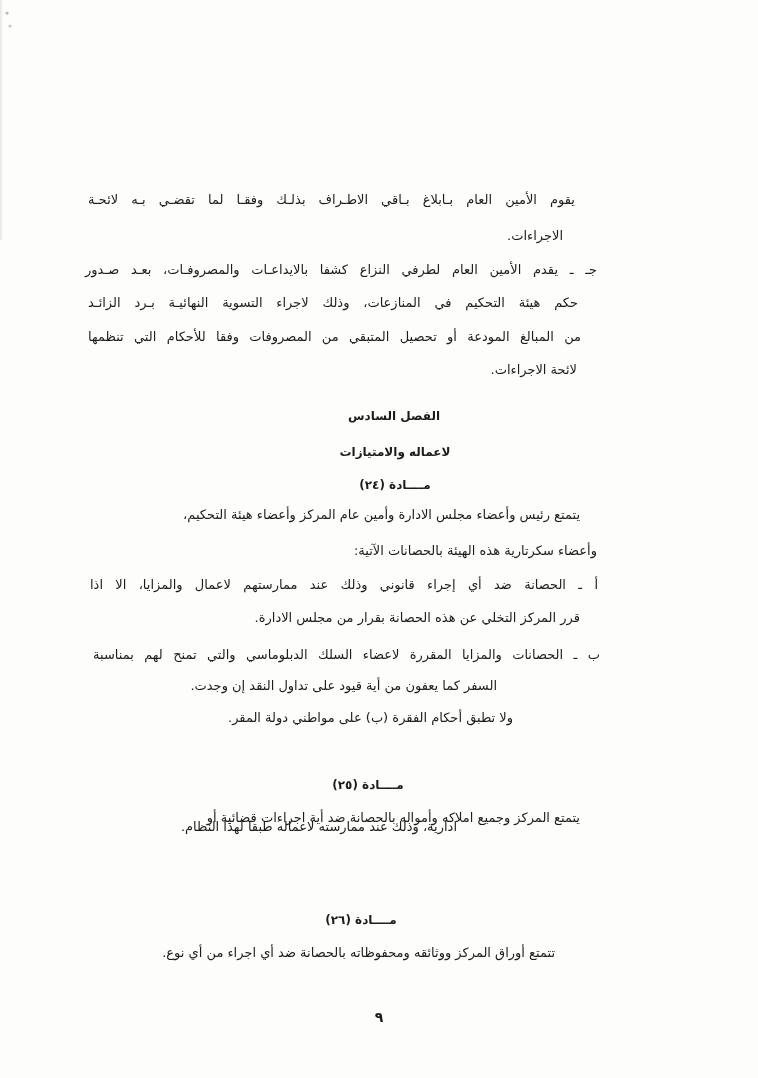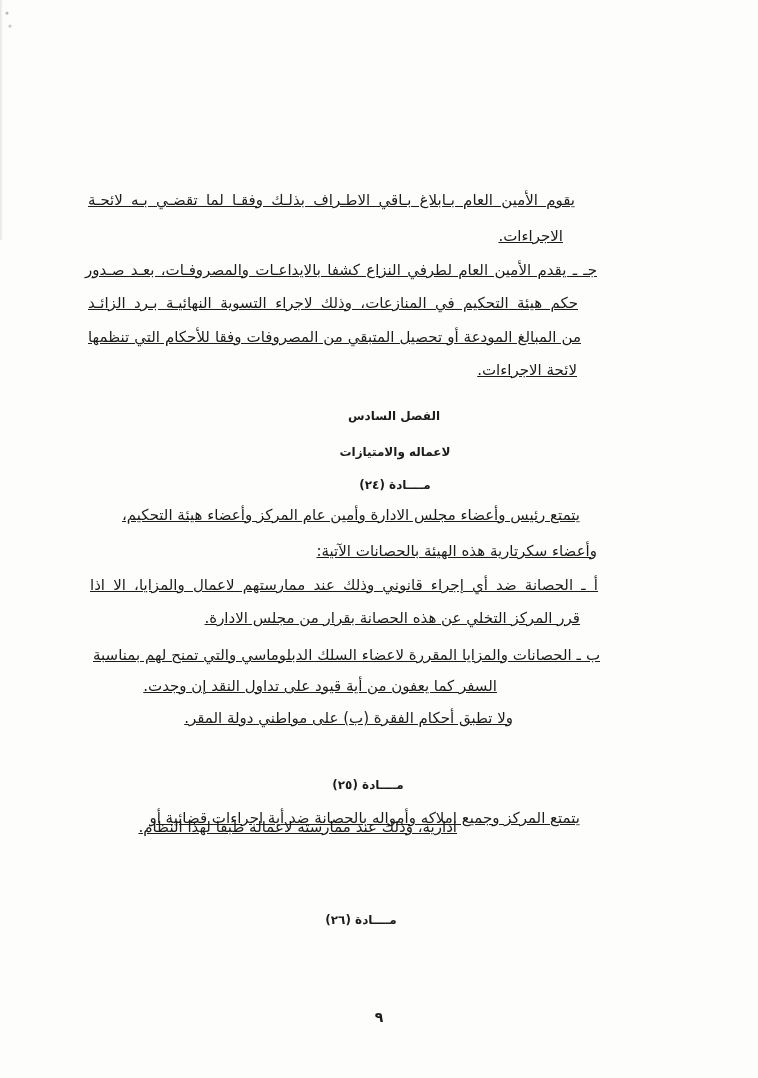--- a/index.html
+++ b/index.html
@@ -9,25 +9,24 @@
     margin:0 auto;
     background:#fefefdf;
     background-color:#fdfdfc;
     font-family:"DejaVu Sans",sans-serif;
     color:#1c1c1c;
     direction:rtl;
     overflow:hidden;
   }
   .ln{
     position:absolute;
-    font-size:15px;
+    font-size:13px;
     line-height:22px;
     white-space:nowrap;
     direction:rtl;
-    text-decoration:underline;
   }
   .just{
     white-space:normal;
     text-align:justify;
     text-align-last:justify;
   }
   .hd{
     position:absolute;
     font-size:12px;
     font-weight:bold;
@@ -81,16 +80,17 @@
   <div class="ln" style="top:607px; right:178px;">قرر المركز التخلي عن هذه الحصانة بقرار من مجلس الادارة.</div>
   <div class="ln just" style="top:644px; right:158px; left:93px;">ب ـ الحصانات والمزايا المقررة لاعضاء السلك الدبلوماسي والتي تمنح لهم بمناسبة</div>
   <div class="ln" style="top:675px; right:261px;">السفر كما يعفون من أية قيود على تداول النقد إن وجدت.</div>
   <div class="ln" style="top:707px; right:245px;">ولا تطبق أحكام الفقرة (ب) على مواطني دولة المقر.</div>
 
   <div class="hd" style="top:774px; left:0; right:22px;">مــــادة (٢٥)</div>
   <div class="ln" style="top:807px; right:178px;">يتمتع المركز وجميع املاكه وأمواله بالحصانة ضد أية اجراءات قضائية أو</div>
   <div class="ln" style="top:816px; right:301px;text-align:right;">ادارية، وذلك عند ممارسته لاعماله طبقا لهذا النظام.</div>
 
   <div class="hd" style="top:909px; left:0; right:36px;">مــــادة (٢٦)</div>
+  <div class="ln" style="top:942px; right:203px;">تتمتع أوراق المركز ووثائقه ومحفوظاته بالحصانة ضد أي اجراء من أي نوع.</div>
 
   <div class="pageno" style="top:1009px;">٩</div>
 
 </div>
 
 </body></html>

